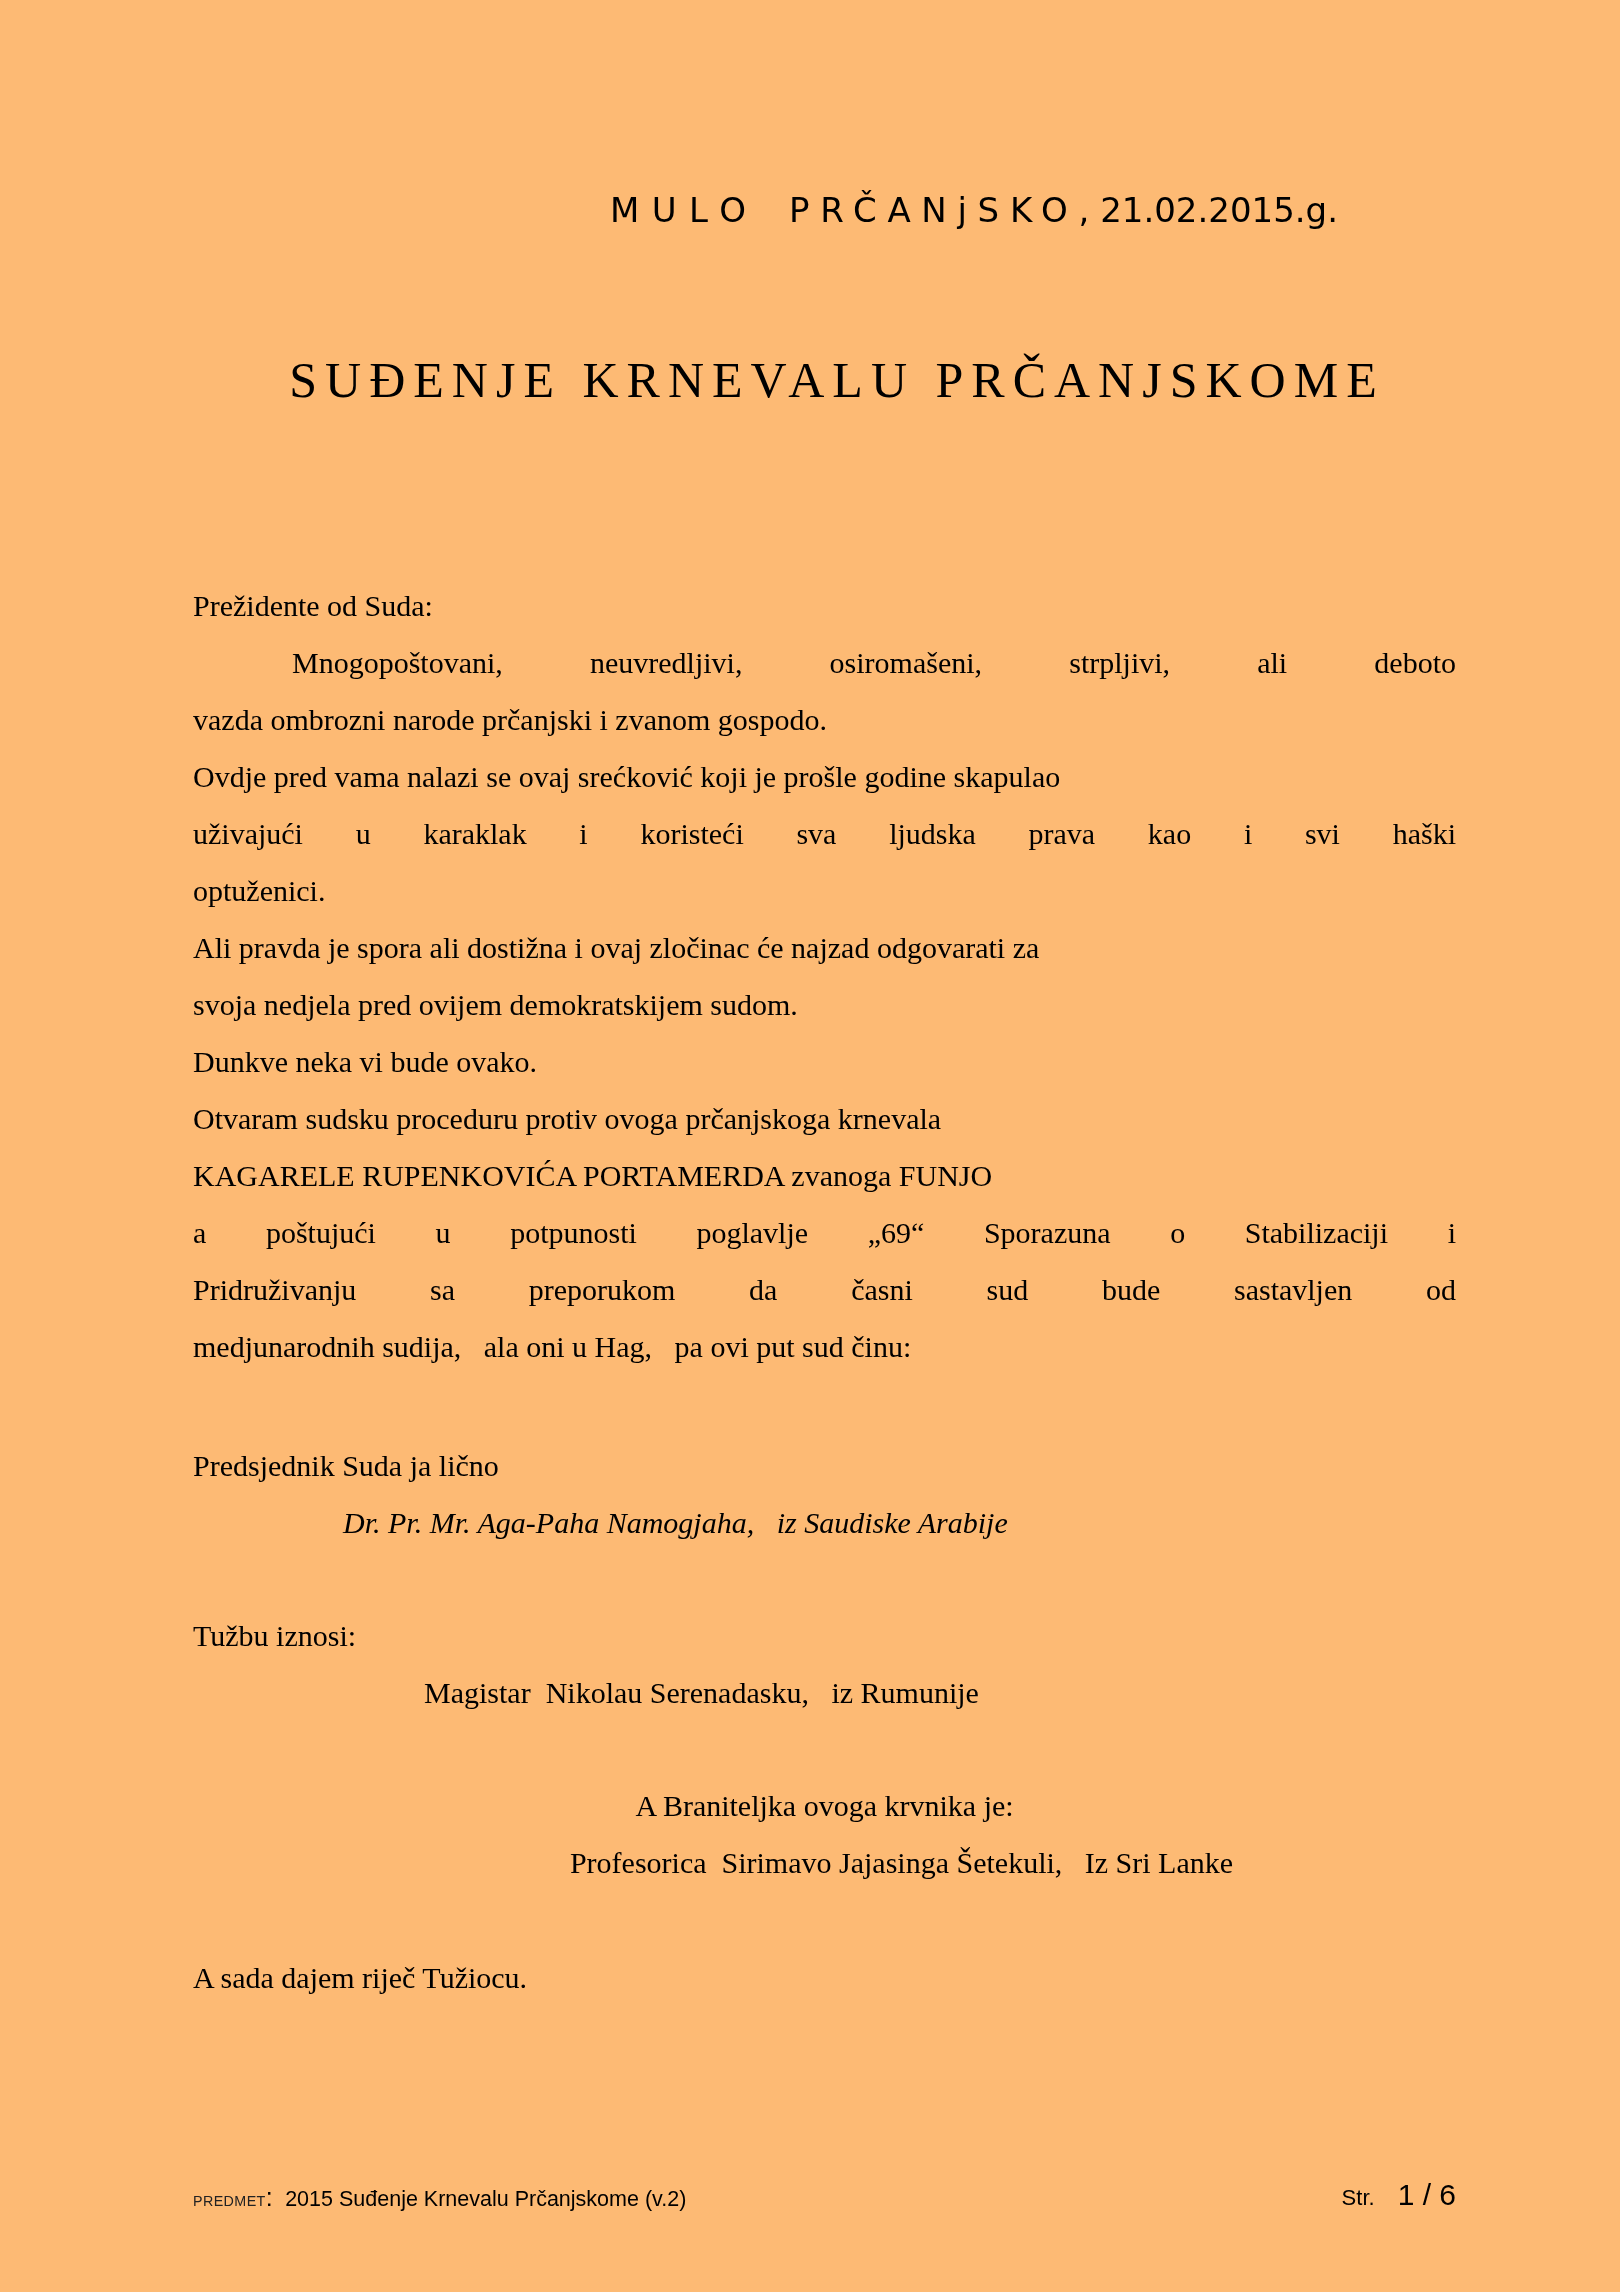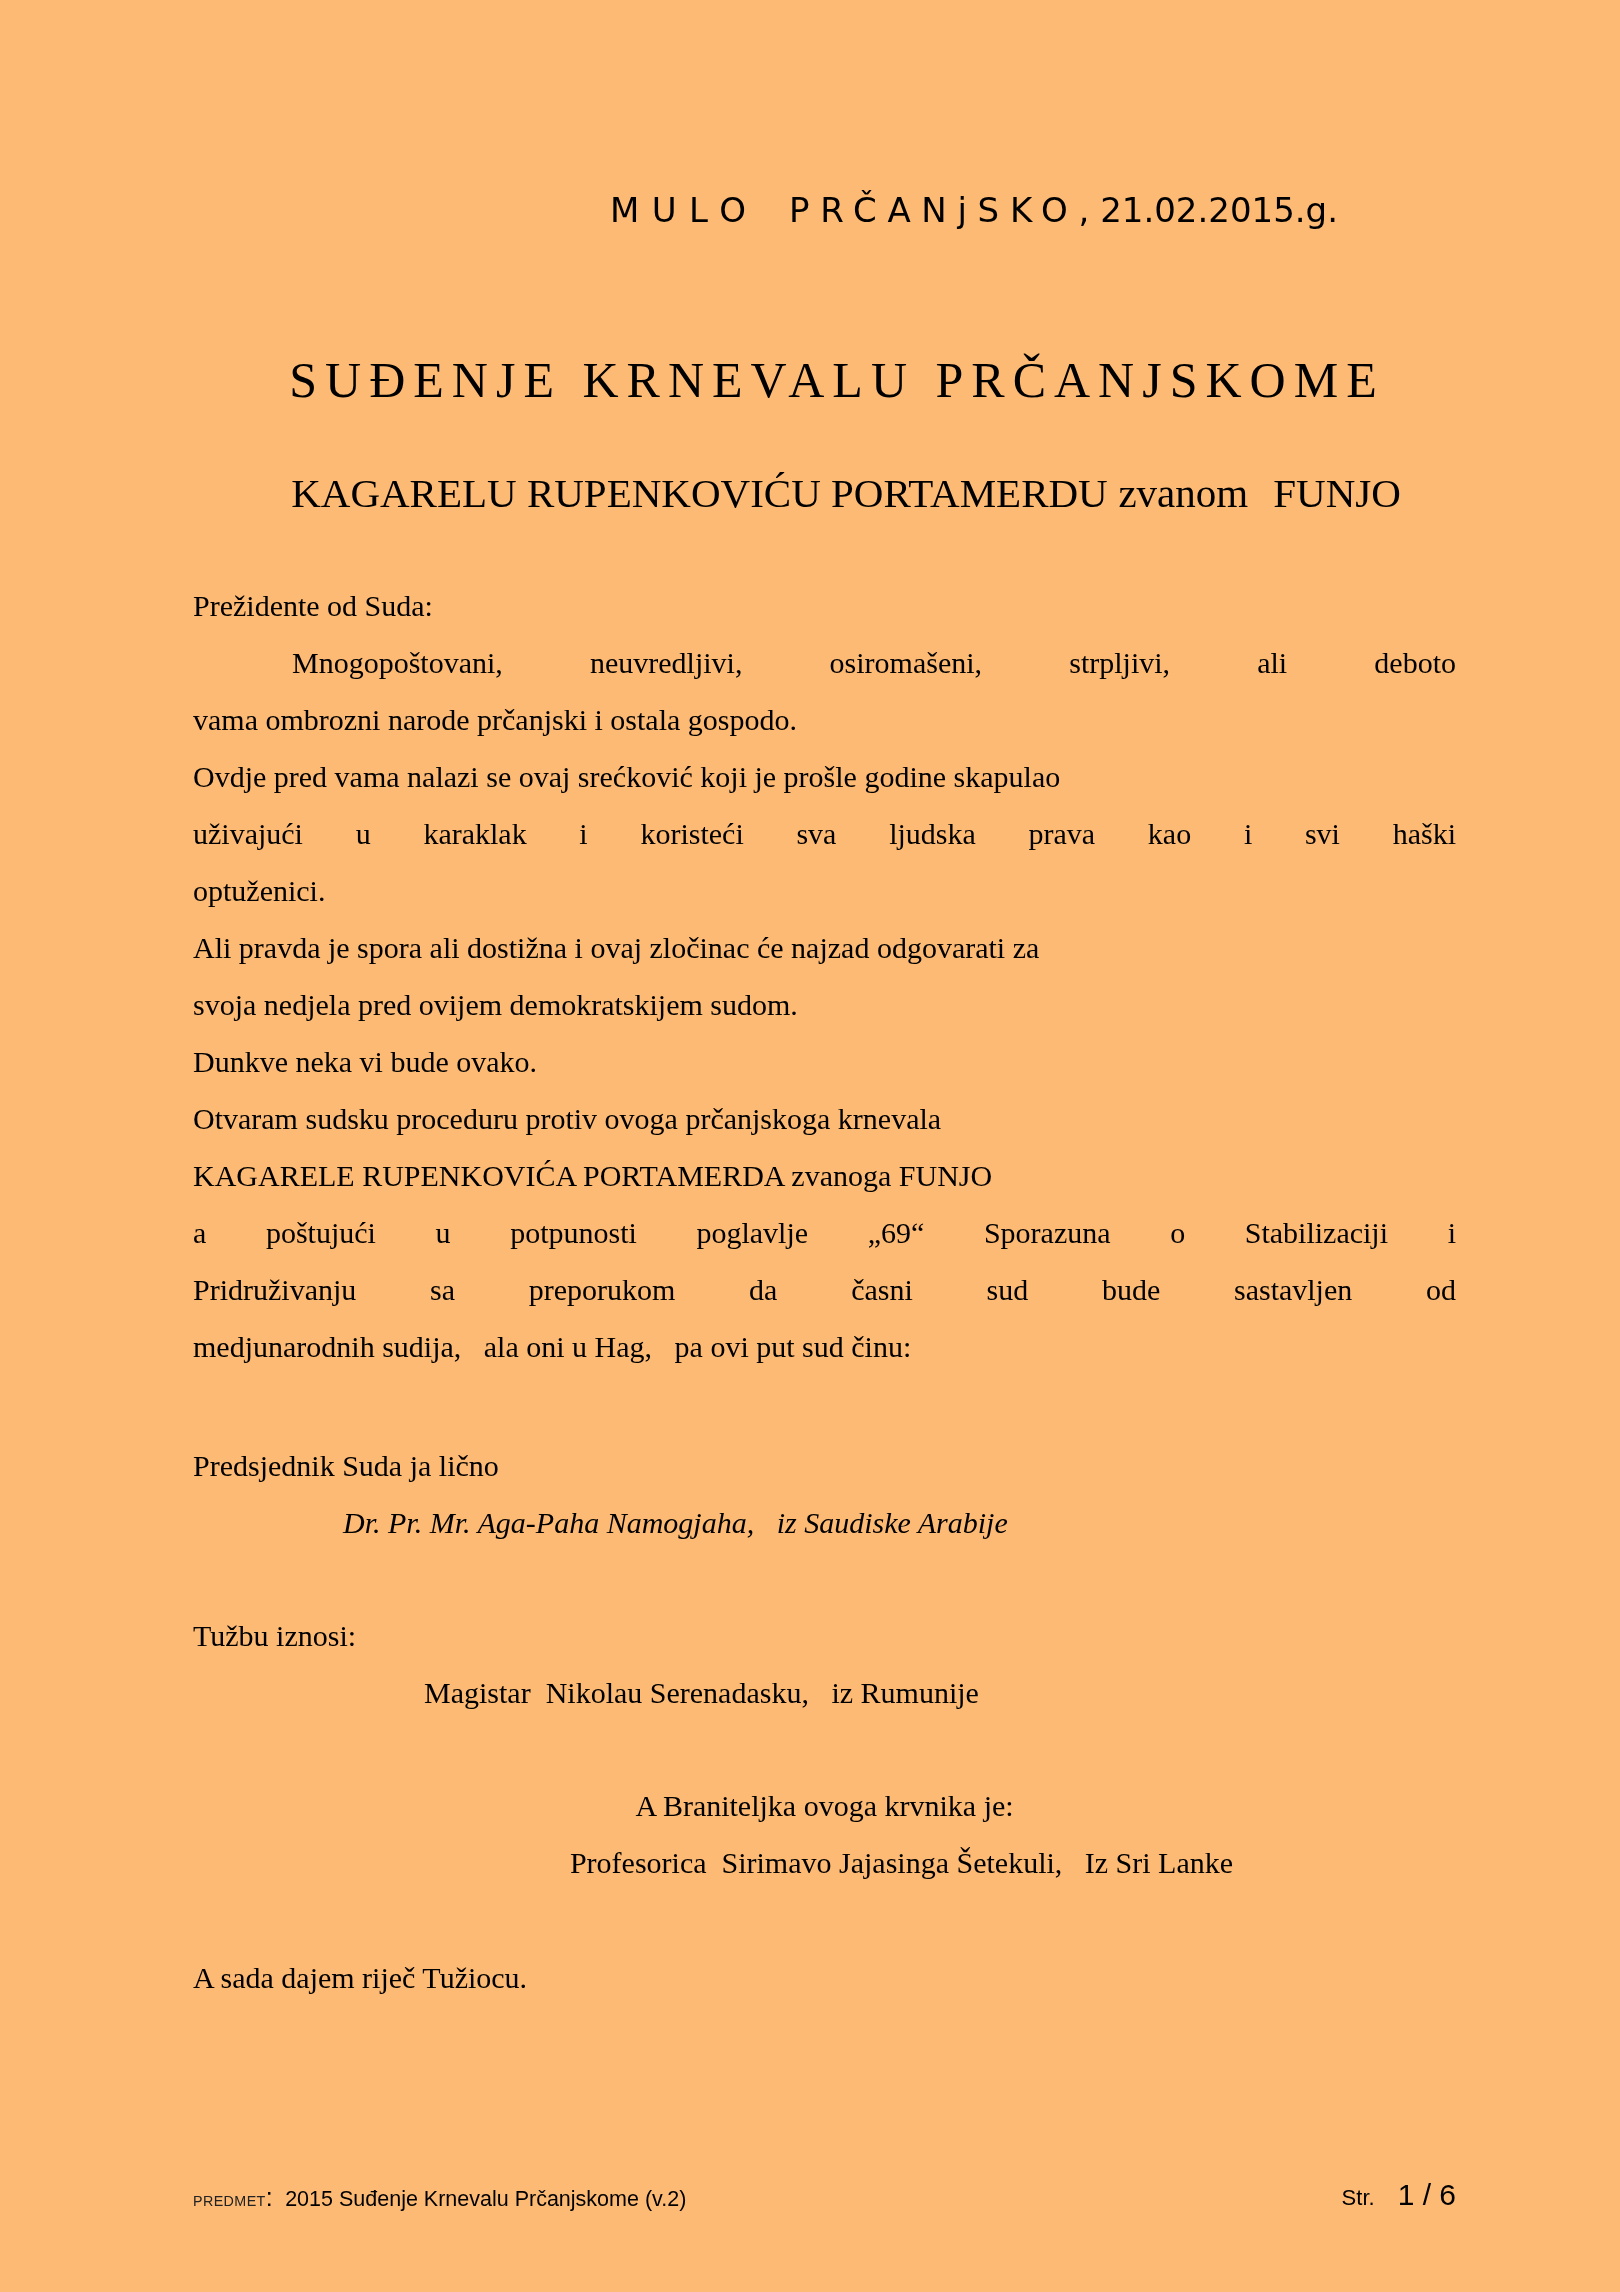--- a/index.html
+++ b/index.html
@@ -118,28 +118,25 @@
 
 <div class="page">
 
   <div class="place-date">
     <span class="spaced">MULO</span>
     <span class="spaced" style="margin-left:19.7px;letter-spacing:10.7px;">PRČANjSKO</span><span>, 21.02.2015.g.</span>
   </div>
 
   <div class="title title-1">SUĐENJE KRNEVALU PRČANJSKOME</div>
 
-  <div class="title title-2">
-    <span>KAGARELU RUPENKOVIĆU PORTAMERDU</span><span class="lower">zvanom</span><span class="nick">FUNJO</span>
-  </div>
 
   <div class="body-text" style="top:577px;">
     <span class="line">Prežidente od Suda:</span>
     <span class="line justify indent-1">Mnogopoštovani, neuvredljivi, osiromašeni, strpljivi, ali deboto</span>
-    <span class="line">vama ombrozni narode prčanjski i ostala gospodo.</span>
+    <span class="line">vazda ombrozni narode prčanjski i zvanom gospodo.</span>
     <span class="line">Ovdje pred vama nalazi se ovaj srećković koji je prošle godine skapulao</span>
     <span class="line justify">uživajući u karaklak i koristeći sva ljudska prava kao i svi haški</span>
     <span class="line">optuženici.</span>
     <span class="line">Ali pravda je spora ali dostižna i ovaj zločinac će najzad odgovarati za</span>
     <span class="line">svoja nedjela pred ovijem demokratskijem sudom.</span>
     <span class="line">Dunkve neka vi bude ovako.</span>
     <span class="line">Otvaram sudsku proceduru protiv ovoga prčanjskoga krnevala</span>
     <span class="line">KAGARELE RUPENKOVIĆA PORTAMERDA zvanoga  FUNJO</span>
     <span class="line justify">a poštujući u potpunosti poglavlje „69“ Sporazuna o Stabilizaciji i</span>
     <span class="line justify">Pridruživanju sa preporukom da časni sud bude sastavljen od</span>

